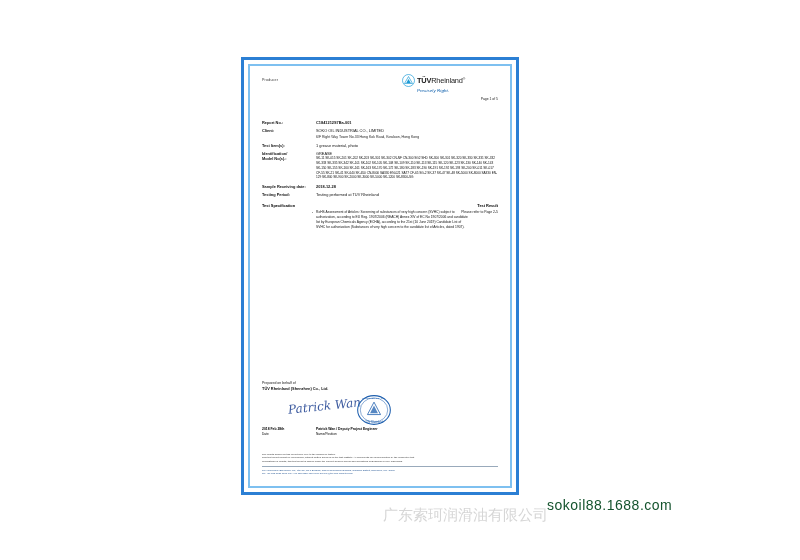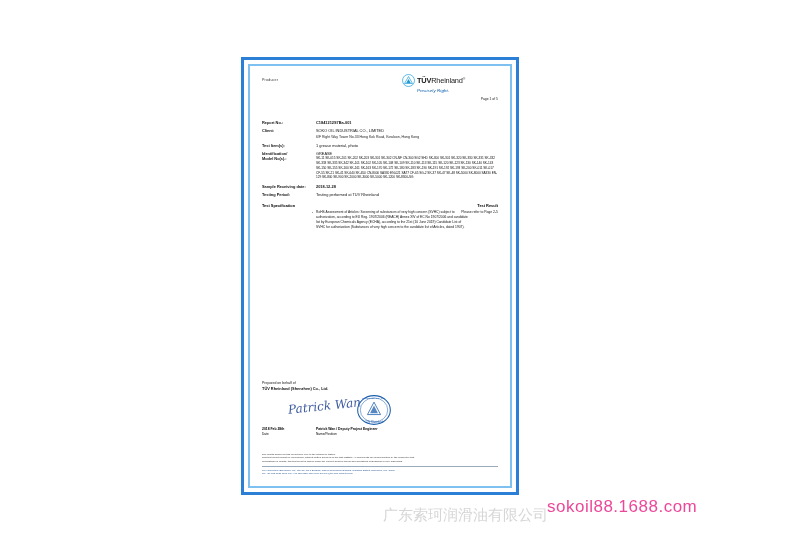--- a/index.html
+++ b/index.html
@@ -287,22 +287,22 @@
     font-size: 15px;
     color: #d6d6d6;
     font-family: "DejaVu Sans", sans-serif;
     white-space: nowrap;
     margin-top: 28px;
   }
   .wm-site {
     position: absolute;
     left: 547px;
     top: 497px;
-    font-size: 17px;
-    color: #ec4899;
+    font-size: 14px;
+    color: #14532d;
     letter-spacing: .5px;
     white-space: nowrap;
   }
 </style>
 </head>
 <body>
 
 <div class="doc-frame">
   <div class="doc-frame-inner"></div>
 

